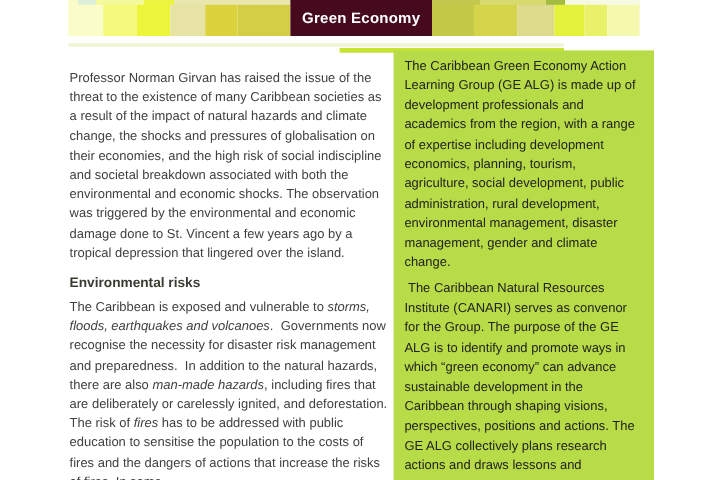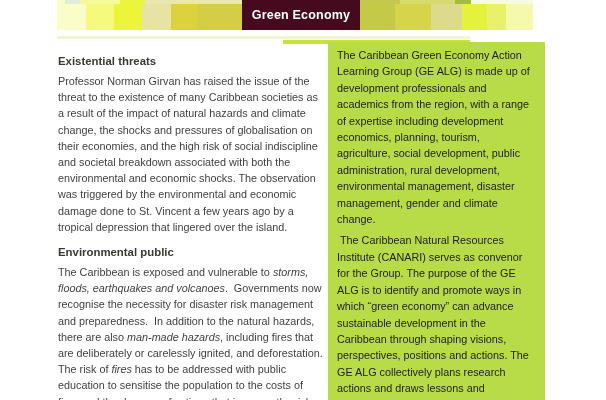--- a/index.html
+++ b/index.html
@@ -75,23 +75,22 @@
       </div>
     <div class="title-box" style="background: rgb(70, 10, 30);">
       <span style="color: rgb(255, 255, 255);">Green Economy</span>
     </div>
   </div>
 
   <div class="strip strip-pale" style="background: rgb(241, 245, 211);"></div>
   <div class="strip strip-bright" style="background: rgb(201, 227, 52);"></div>
 
   <div class="left-col">
-    <h3>Existential threats</h3>
     <p><span>Professor Norman Girvan has raised the issue of the threat to the existence of many Caribbean societies as a result of the impact of natural hazards and climate change, the shocks and pressures of globalisation on their economies, and the high risk of social indiscipline and societal breakdown associated with both the environmental and economic shocks. The observation was triggered by the environmental and economic damage done to St. Vincent a few years ago by a tropical depression that lingered over the island.</span></p>
-    <h3>Environmental public</h3>
+    <h3>Environmental risks</h3>
     <p><span>The Caribbean is exposed and vulnerable to </span><i>storms, floods, earthquakes and volcanoes</i><span>.  Governments now recognise the necessity for disaster risk management and preparedness.  In addition to the natural hazards, there are also </span><i>man-made hazards</i><span>, including fires that are deliberately or carelessly ignited, and deforestation. The risk of </span><i>fires</i><span> has to be addressed with public education to sensitise the population to the costs of fires and the dangers of actions that increase the risks of fires. In some</span></p>
   </div>
 
   <div class="sidebar" style="background: rgb(184, 220, 72);">
     <p>The Caribbean Green Economy Action Learning Group (GE ALG) is made up of development professionals and academics from the region, with a range of expertise including development economics, planning, tourism, agriculture, social development, public administration, rural development, environmental management, disaster management, gender and climate change.</p>
     <p> The Caribbean Natural Resources Institute (CANARI) serves as convenor for the Group. The purpose of the GE ALG is to identify and promote ways in which “green economy” can advance sustainable development in the Caribbean through shaping visions, perspectives, positions and actions. The GE ALG collectively plans research actions and draws lessons and recommendations for policy and practice.</p>
 
   </div>
 
 </div>

